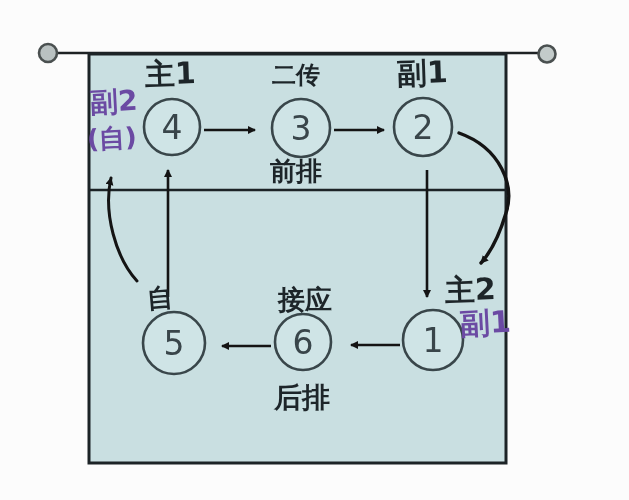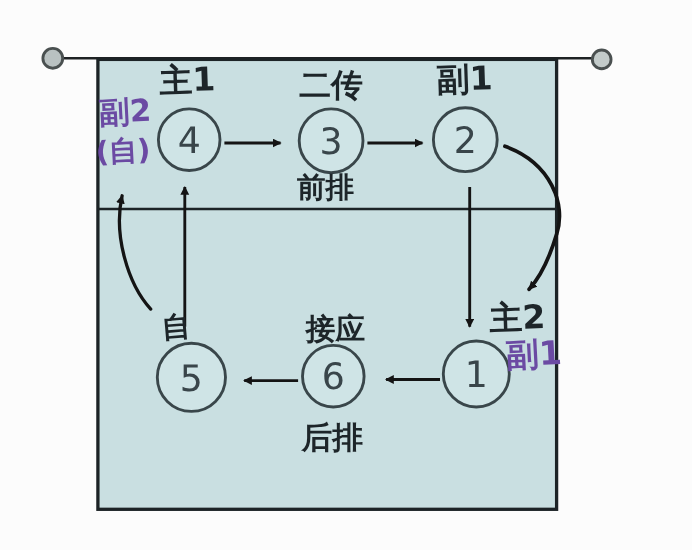--- a/index.html
+++ b/index.html
@@ -63,21 +63,21 @@
 
     <text x="172" y="139" font-size="33" text-anchor="middle" class="num">4</text>
     <text x="301" y="140" font-size="33" text-anchor="middle" class="num">3</text>
     <text x="423" y="139" font-size="33" text-anchor="middle" class="num">2</text>
     <text x="174" y="355" font-size="33" text-anchor="middle" class="num">5</text>
     <text x="303" y="354" font-size="33" text-anchor="middle" class="num">6</text>
     <text x="433" y="352" font-size="33" text-anchor="middle" class="num">1</text>
   </svg>
 
   <div class="lbl" style="left:145px;top:59px;font-size:30px;transform:rotate(-2deg);">主1</div>
-  <div class="lbl" style="left:272px;top:63px;font-size:29px;text-align:right;">二传</div>
+  <div class="lbl" style="left:272px;top:63px;font-size:24px;text-align:right;">二传</div>
   <div class="lbl" style="left:397px;top:58px;font-size:30px;transform:rotate(-2deg);">副1</div>
   <div class="lbl" style="left:270px;top:158px;font-size:26px;">前排</div>
 
   <div class="lbl purple" style="left:90px;top:88px;font-size:28px;transform:rotate(-3deg);">副2</div>
   <div class="lbl purple" style="left:87px;top:125px;font-size:26px;transform:rotate(-3deg);">(自)</div>
 
   <div class="lbl" style="left:147px;top:285px;font-size:26px;transform:rotate(-5deg);">自</div>
   <div class="lbl" style="left:274px;top:384px;font-size:28px;">后排</div>
   <div class="lbl" style="left:278px;top:286px;font-size:27px;">接应</div>
 

